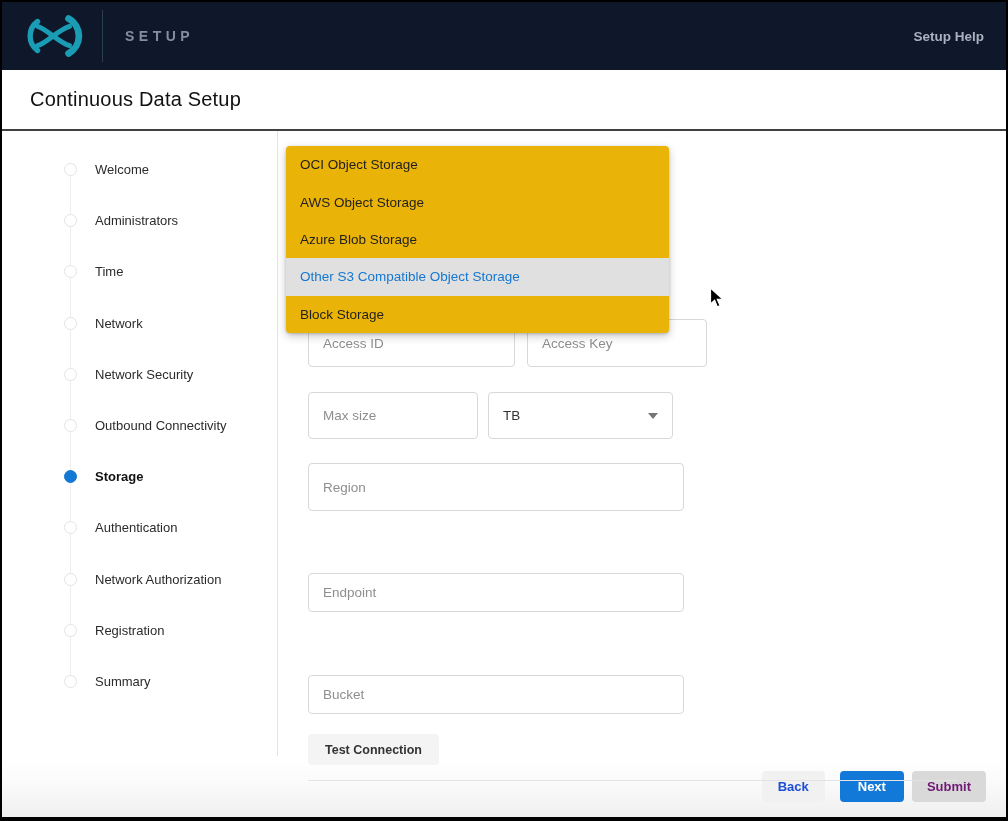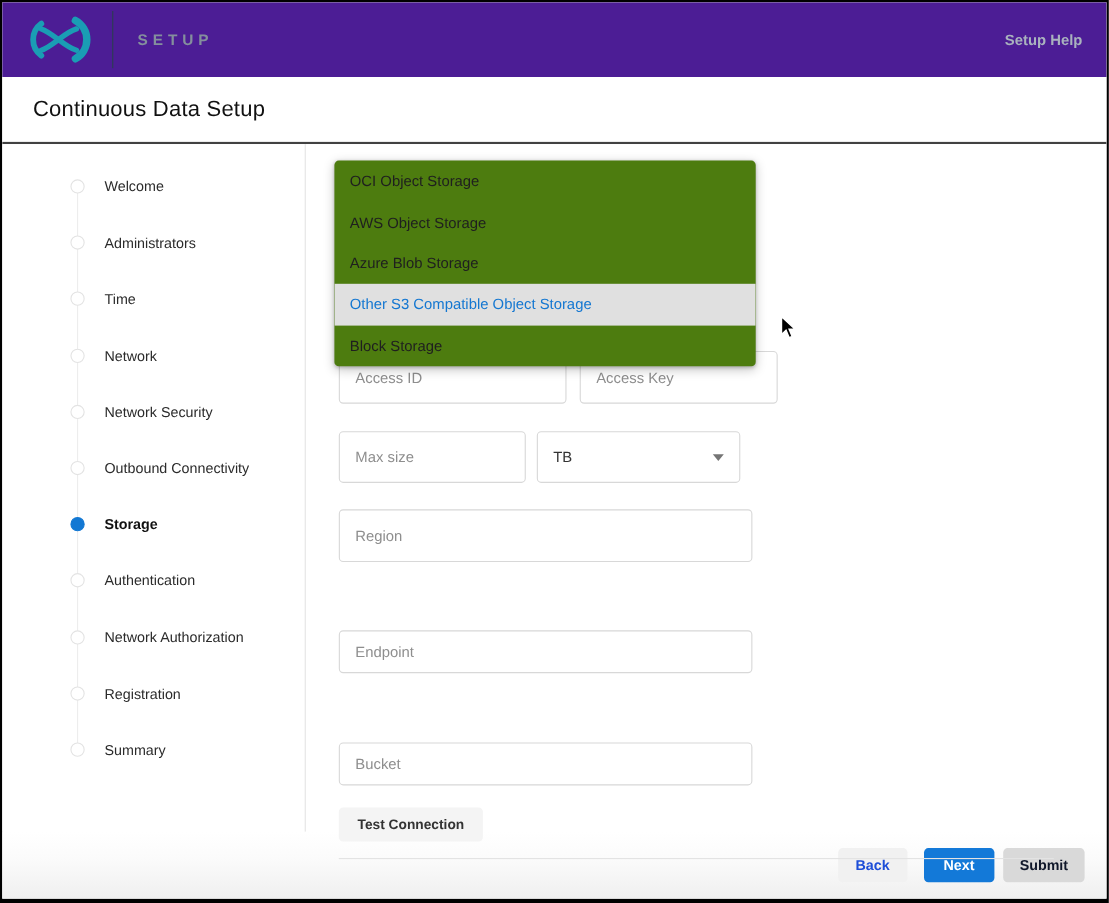--- a/index.html
+++ b/index.html
@@ -10,21 +10,21 @@
     border: 2px solid #000000;
     border-bottom-width: 4px;
     width: 1008px; height: 821px;
     overflow: hidden;
     display: flex; flex-direction: column;
     position: relative;
   }
 
   
   .navbar {
-    height: 68px; background: #4c1d95; flex: 0 0 68px;
+    height: 68px; background: #0f172a; flex: 0 0 68px;
     display: flex; align-items: center; padding: 0 22px;
   }
   .logo { width: 62px; height: 46px; display: block; }
   .nav-divider { width: 1px; height: 52px; background: #2b3d52; margin: 0 22px 0 16px; }
   .brand {
     color: #848f9d; font-size: 14px; font-weight: bold; letter-spacing: 4.5px;
   }
   .nav-spacer { flex: 1; }
   .help-link { color: #a9b2be; font-size: 13.5px; font-weight: bold; cursor: pointer; }
 
@@ -90,22 +90,22 @@
   .row-full.ep .finput, .row-full.bk .finput { height: 39px; margin-top: 39px; }
   .test-btn {
     margin-top: 20px; height: 31px; padding: 0 17px; background: #f4f4f4;
     border: none; border-radius: 4px; font-family: "Liberation Sans", sans-serif;
     font-size: 12.5px; font-weight: bold; color: #333; cursor: pointer;
   }
   .content-divider { margin-top: 15px; width: 650px; height: 1px; background: #e3e3e3; }
 
   
   .dropdown-menu {
-    position: absolute; left: 26px; top: 15px; width: 383px; z-index: 10;
-    background: #4d7c0f; border-radius: 4px;
+    position: absolute; left: 8px; top: 15px; width: 383px; z-index: 10;
+    background: #eab308; border-radius: 4px;
     box-shadow: 0 1px 3px rgba(0,0,0,0.18), 0 3px 10px rgba(0,0,0,0.22);
     overflow: hidden; padding: 0;
   }
   .opt {
     height: 37.4px; display: flex; align-items: center; padding: 0 14px;
     font-size: 13.5px; color: #1f1f1f; cursor: pointer; white-space: nowrap;
   }
   .opt.selected { background: #e0e0e0; color: #1477d1; }
 
   
@@ -116,21 +116,21 @@
     height: 61px; flex: 0 0 61px;
     background: linear-gradient(to bottom, #ffffff 0%, #fbfbfb 40%, #efefef 100%);
     display: flex; align-items: center; justify-content: flex-end; padding-right: 20px;
   }
   .fbtn {
     height: 31px; border: none; border-radius: 4px; font-family: "Liberation Sans", sans-serif;
     font-size: 13px; font-weight: bold; cursor: pointer;
   }
   .btn-back { background: #f1f1f1; color: #1d4ed8; padding: 0 16px; }
   .btn-next { background: #1379d8; color: #ffffff; padding: 0 18px; margin-left: 15px; }
-  .btn-submit { background: #d9d9d9; color: #0f172a; padding: 0 15px; margin-left: 8px; cursor: default; }
+  .btn-submit { background: #d9d9d9; color: #701a75; padding: 0 15px; margin-left: 8px; cursor: default; }
 </style>
 </head>
 <body>
 
 <div class="navbar">
   <svg class="logo" viewBox="0 0 64 46">
     <g fill="none" stroke="#1a9db4" stroke-linecap="round">
       <path d="M14,8 A18.5,18.5 0 0 0 14,38" stroke-width="5.5"></path>
       <path d="M14,13 C24,16 36,30 47,33" stroke-width="5"></path>
       <path d="M47,13 C36,16 24,30 14,33" stroke-width="5"></path>

